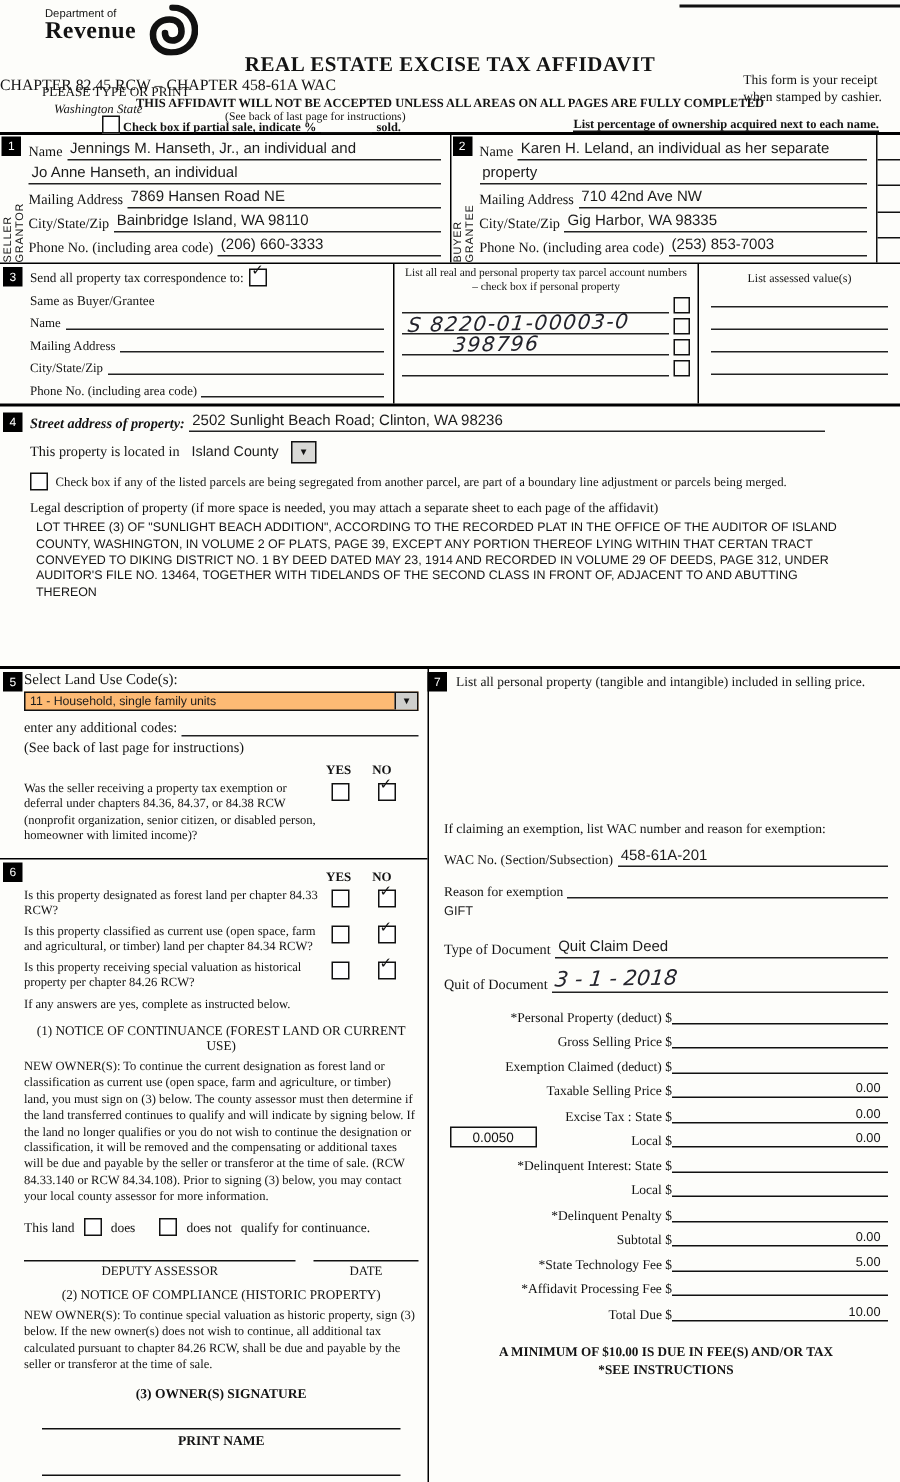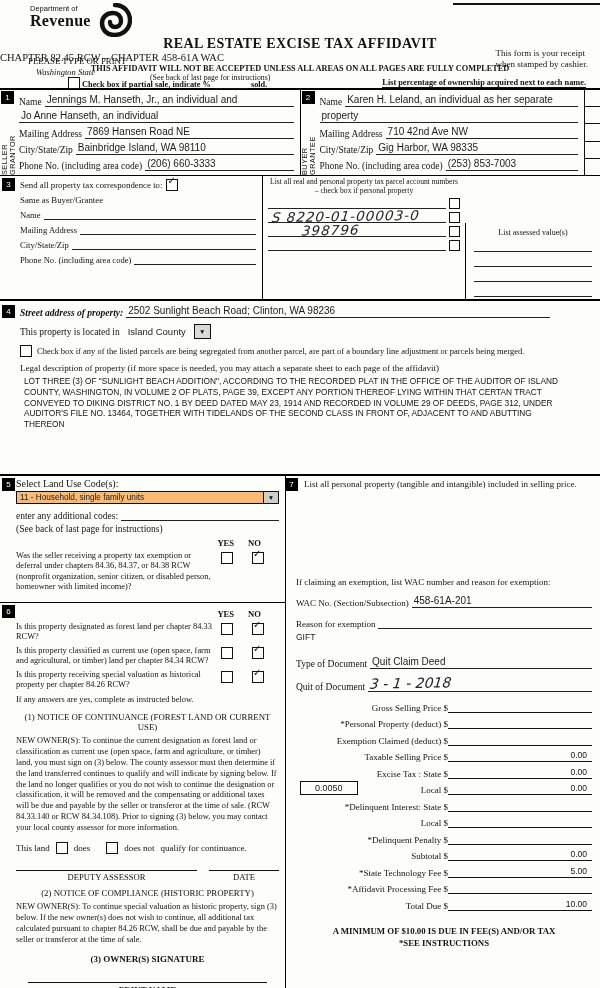--- a/index.html
+++ b/index.html
@@ -49,21 +49,21 @@
   .row3{display:flex;border-bottom:2px solid #000;}
   .corr{flex:1;position:relative;padding:3px 6px 4px 20px;}
   .corr .send{font-size:8.8px;display:flex;align-items:center;gap:4px;flex-wrap:wrap;}
   .corr .frow{font-size:8.6px;margin-top:2px;}
   .parcels{flex:0 0 192px;border-left:1.5px solid #000;padding:2px 5px;display:flex;flex-direction:column;}
   .parcels .phead{font-size:7.6px;text-align:center;line-height:1.15;}
   .pline{display:flex;align-items:flex-end;gap:3px;height:14px;}
   .pline .fline{min-height:10px;position:relative;overflow:visible;}
   .pline .cbs{width:9px;height:9px;border:1px solid #111;flex:0 0 auto;}
   .pw{position:absolute;bottom:-2px;left:4px;font-size:13.5px;white-space:nowrap;letter-spacing:1px;}
-  .assessed{flex:0 0 118px;border-left:1.5px solid #000;padding:2px 8px;display:flex;flex-direction:column;margin-top:47px;}
+  .assessed{flex:0 0 118px;border-left:1.5px solid #000;padding:2px 8px;display:flex;flex-direction:column;}
   .assessed .phead{font-size:8px;text-align:center;margin-top:3px;}
   .aline{border-bottom:1px solid #222;height:14px;}
   
   .prop{position:relative;border-bottom:2px solid #000;padding:4px 10px 4px 20px;}
   .prop .street{display:flex;align-items:flex-end;font-size:9.5px;}
   .prop .located{display:flex;align-items:center;gap:8px;font-size:9.5px;margin-top:6px;}
   .ddbtn{width:15px;height:13px;border:1px solid #111;background:#d9d9d6;display:flex;align-items:center;
          justify-content:center;font-size:6.5px;}
   .segrow{display:flex;gap:5px;font-size:8.5px;margin-top:6px;align-items:center;}
   .legallab{font-size:9px;margin-top:6px;}
@@ -384,27 +384,27 @@
       <div class="frow" style="font-size:9.5px;margin-top:14px;">
         <span class="flabel">Type of Document</span>
         <span class="fline typed">Quit Claim Deed</span>
       </div>
       <div class="frow" style="font-size:9.5px;margin-top:6px;">
         <span class="flabel">Quit of Document</span>
         <span class="fline"><span class="hand" style="font-size:14px;">3 - 1 - 2018</span></span>
       </div>
       <div class="money">
         <div class="mrow">
+            <span class="mlab">*Personal Property (deduct)  $</span>
+            <span class="mline">
+              <span class="mamt"></span>
+            </span>
+          </div>
+        <div class="mrow">
             <span class="mlab">Gross Selling Price  $</span>
-            <span class="mline">
-              <span class="mamt"></span>
-            </span>
-          </div>
-        <div class="mrow">
-            <span class="mlab">*Personal Property (deduct)  $</span>
             <span class="mline">
               <span class="mamt"></span>
             </span>
           </div>
         <div class="mrow">
             <span class="mlab">Exemption Claimed (deduct)  $</span>
             <span class="mline">
               <span class="mamt"></span>
             </span>
           </div>

